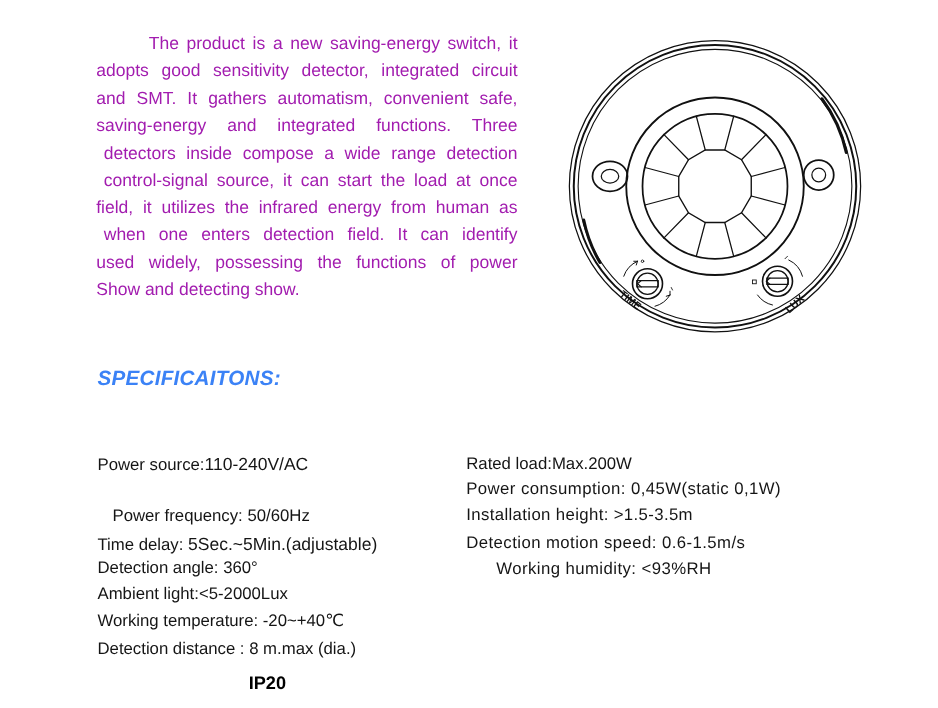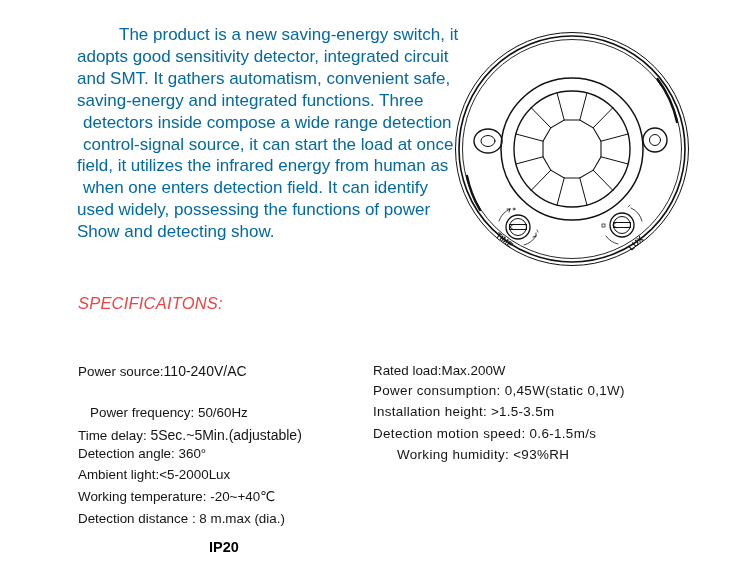--- a/index.html
+++ b/index.html
@@ -13,24 +13,24 @@
       position: relative;
       overflow: hidden;
       font-family: "Liberation Sans", "DejaVu Sans", sans-serif;
       color: #111111;
     }
     .intro {
       position: absolute;
       left: 77px;
       top: 24px;
       width: 337px;
-      font-size: 17px;
+      font-size: 14px;
       line-height: 21.9px;
       text-align: justify;
-      color: #0369a1;
+      color: #a21caf;
     }
     .intro .line {
       display: block;
       white-space: nowrap;
       text-align-last: justify;
     }
     .intro .line.indent { padding-left: 42px; }
     .intro .line.slight { padding-left: 6px; }
     .intro .line.slight2 { padding-left: 4px; }
     .intro .line.last { text-align-last: left; }
@@ -41,43 +41,43 @@
       top: 28px;
       width: 244px;
       height: 244px;
     }
 
     .spec-heading {
       position: absolute;
       left: 78px;
       top: 294px;
       font-size: 16.5px;
-      font-weight: normal;
+      font-weight: bold;
       font-style: italic;
       letter-spacing: 0.2px;
-      color: #ef4444;
+      color: #3b82f6;
     }
 
     .spec-col {
       position: absolute;
       font-size: 13.4px;
       color: #151515;
     }
     .spec-col .row {
       position: absolute;
       left: 0;
       white-space: nowrap;
     }
     .spec-col .val { font-size: 14px; margin-top: 37px; }
     .spec-left { left: 78px; top: 0; }
     .spec-right { left: 373px; top: 0; }
 
     .ip-label {
       position: absolute;
-      left: 209px;
+      left: 199px;
       top: 539px;
       font-size: 14.5px;
       font-weight: bold;
       color: #000000;
     }
   </style>
 </head>
 <body>
 
 <div class="intro">

